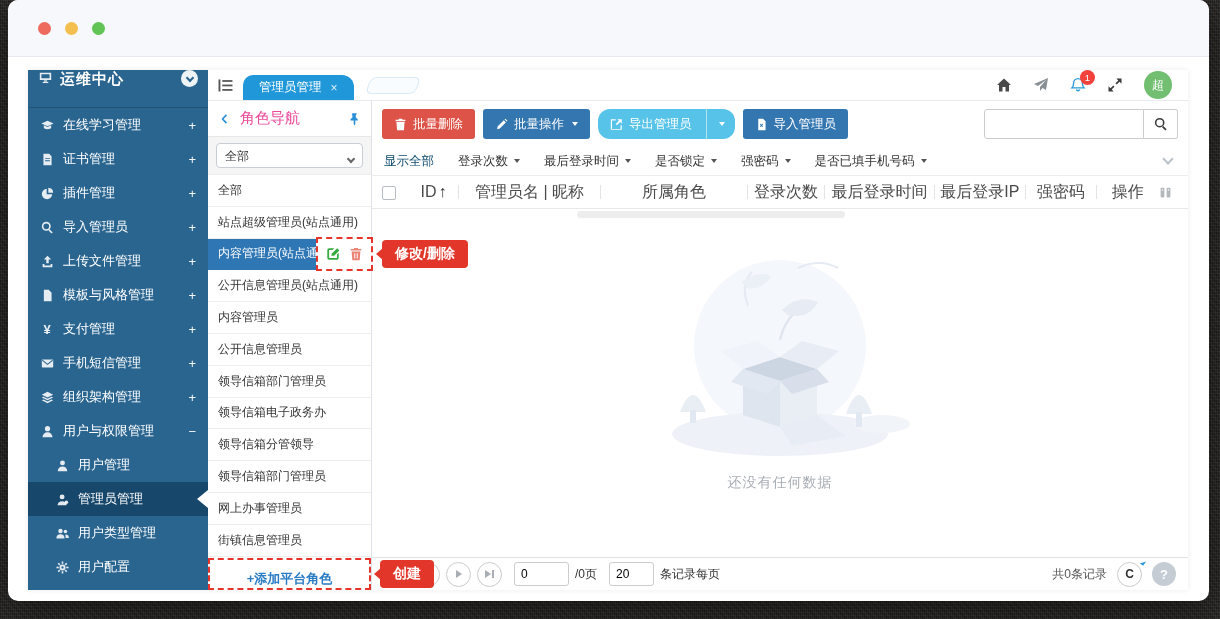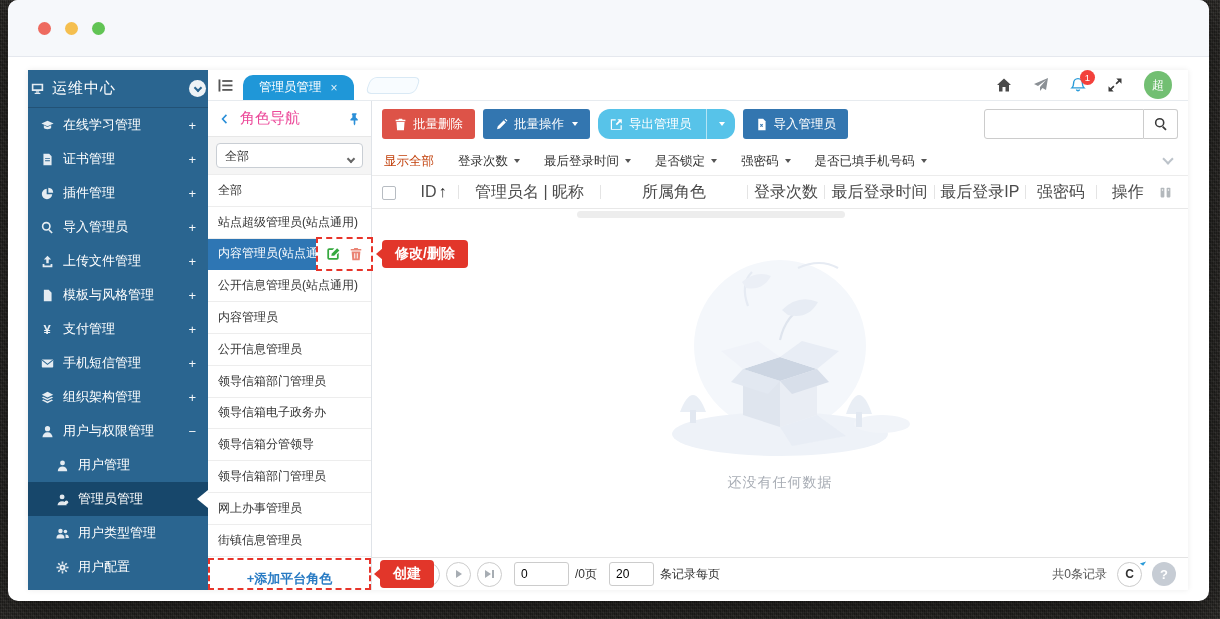--- a/index.html
+++ b/index.html
@@ -15,21 +15,21 @@
 }
 .window{position:absolute;left:8px;top:0;width:1201px;height:601px;background:#fff;border-radius:10px;overflow:hidden;box-shadow:0 10px 40px rgba(0,0,0,.55)}
 .titlebar{height:57px;background:#f6f8fb;border-bottom:1px solid #e5e8ee;display:flex;align-items:center;padding-left:30px;gap:14px}
 .dot{width:13px;height:13px;border-radius:50%}
 .dot.r{background:#ee6a5f}.dot.y{background:#f5bf4f}.dot.g{background:#61c454}
 
 .app{position:absolute;left:20px;top:70px;width:1160px;height:520px;display:flex;font-size:13px;box-shadow:0 0 6px rgba(0,0,0,.08)}
 
 
 .sidebar{width:180px;flex-shrink:0;background:#2a6590;color:#fff;overflow:hidden;position:relative;z-index:2}
-.sb-header{height:38px;display:flex;align-items:center;gap:8px;padding:0 2px;border-bottom:1px solid rgba(0,0,0,.18);font-size:15px;font-weight:normal}
+.sb-header{height:38px;display:flex;align-items:flex-start;gap:8px;padding:0 10px;border-bottom:1px solid rgba(0,0,0,.18);font-size:15px;font-weight:bold}
 .sb-title{flex:1;letter-spacing:1px}
 .sb-toggle{width:17px;height:17px;border-radius:50%;background:rgba(255,255,255,.92);display:flex;align-items:center;justify-content:center}
 .sb-toggle .chev{width:6px;height:6px;border-right:2px solid #2a6590;border-bottom:2px solid #2a6590;transform:rotate(45deg);margin-top:-2px}
 .sb-item,.sb-sub{height:34px;display:flex;align-items:center;gap:9px;padding:0 12px;font-size:13px;cursor:default;white-space:nowrap}
 .sb-plus{margin-left:auto;font-size:13px;opacity:.95}
 .sb-sub{padding-left:27px}
 .sb-sub.sel{background:#17476b;position:relative}
 .sb-sub.sel .notch{position:absolute;right:0;top:50%;transform:translateY(-50%);width:0;height:0;border-top:9px solid transparent;border-bottom:9px solid transparent;border-right:11px solid #fff}
 .ic{width:14px;height:14px;display:inline-flex;align-items:center;justify-content:center;color:rgba(255,255,255,.88);flex-shrink:0}
 .ic svg{width:13px;height:13px;display:block}
@@ -81,21 +81,21 @@
 .btn-info{background:#57c3e9;border-radius:0}
 .btn-info.main-part{padding-right:14px}
 .btn-info.caret-part{padding:0 10px;border-left:1px solid rgba(255,255,255,.55)}
 .caret{display:inline-block;width:0;height:0;border-left:3.5px solid transparent;border-right:3.5px solid transparent;border-top:4.5px solid currentColor;margin-left:2px}
 .search{position:absolute;right:10px;top:8px;display:flex}
 .search input{width:160px;height:30px;border:1px solid #ccc;border-radius:3px 0 0 3px;padding:0 8px;font-size:12px;outline:none;font-family:inherit}
 .search button{width:34px;height:30px;border:1px solid #ccc;border-left:none;border-radius:0 3px 3px 0;background:#fff;display:flex;align-items:center;justify-content:center;cursor:pointer}
 .search svg{width:14px;height:14px}
 
 .filterbar{height:29px;display:flex;align-items:center;gap:24px;padding:0 12px;font-size:12.5px;color:#333;border-bottom:1px solid #ececec;position:relative}
-.link-all{color:#c2410c}
+.link-all{color:#0c4a6e}
 .f-item{display:flex;align-items:center;gap:4px}
 .f-item .caret{border-top-color:#555}
 .f-collapse{position:absolute;right:16px;width:8px;height:8px;border-right:2px solid #bcc3ca;border-bottom:2px solid #bcc3ca;transform:rotate(45deg);top:8px}
 
 .thead{height:33px;display:flex;align-items:center;font-size:16px;color:#4a4a4a;border-bottom:1px solid #e8e8e8;padding:0 10px}
 .th{text-align:center;white-space:nowrap}
 .th.cb-cell{width:28px;text-align:left}
 .cb{display:inline-block;width:14px;height:14px;border:1px solid #b7bcc2;border-radius:2px;background:#fff;vertical-align:middle}
 .vsep{width:1px;height:14px;background:#e4e4e4}
 .w-id{width:50px}.w-name{width:145px}.w-role{width:150px}.w-count{width:78px}.w-time{width:112px}.w-ip{width:92px}.w-pwd{width:72px}.w-op{width:64px}

